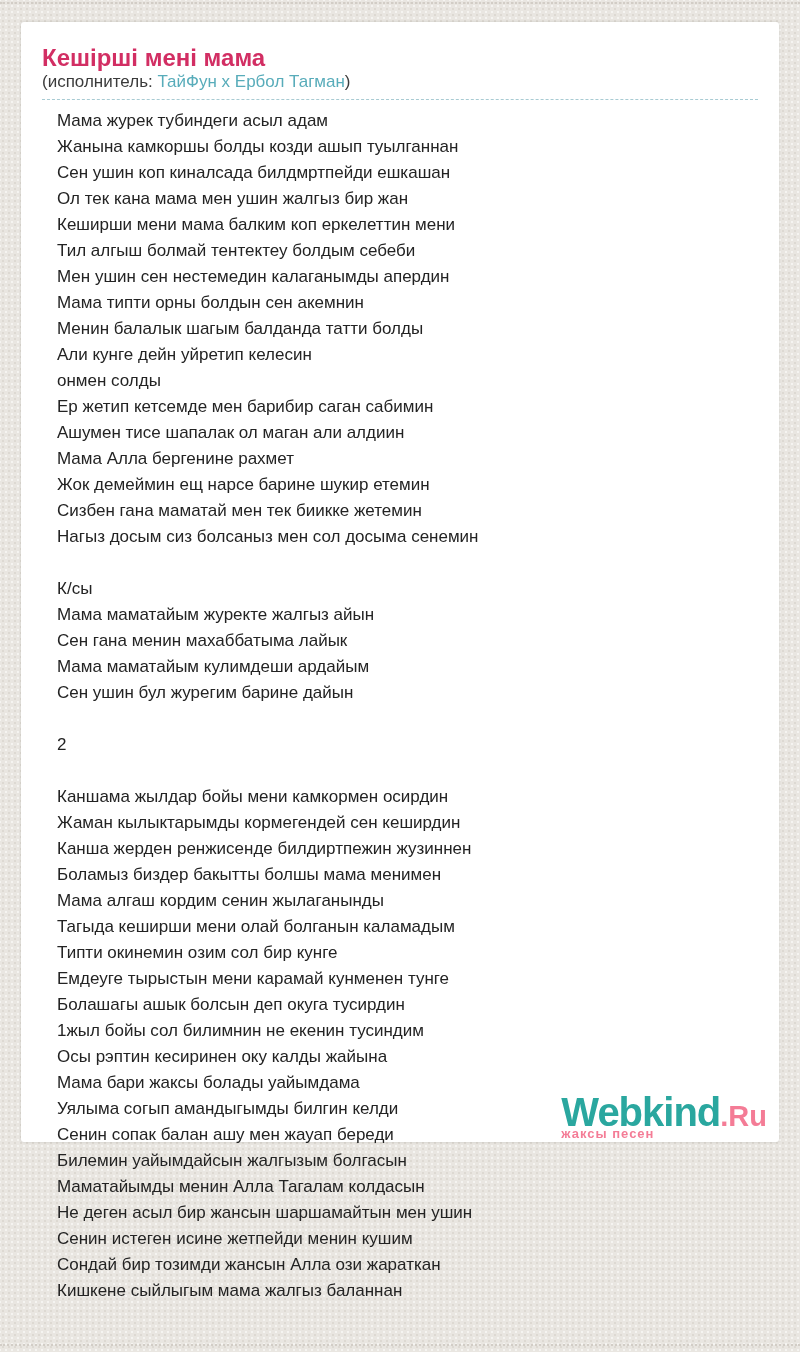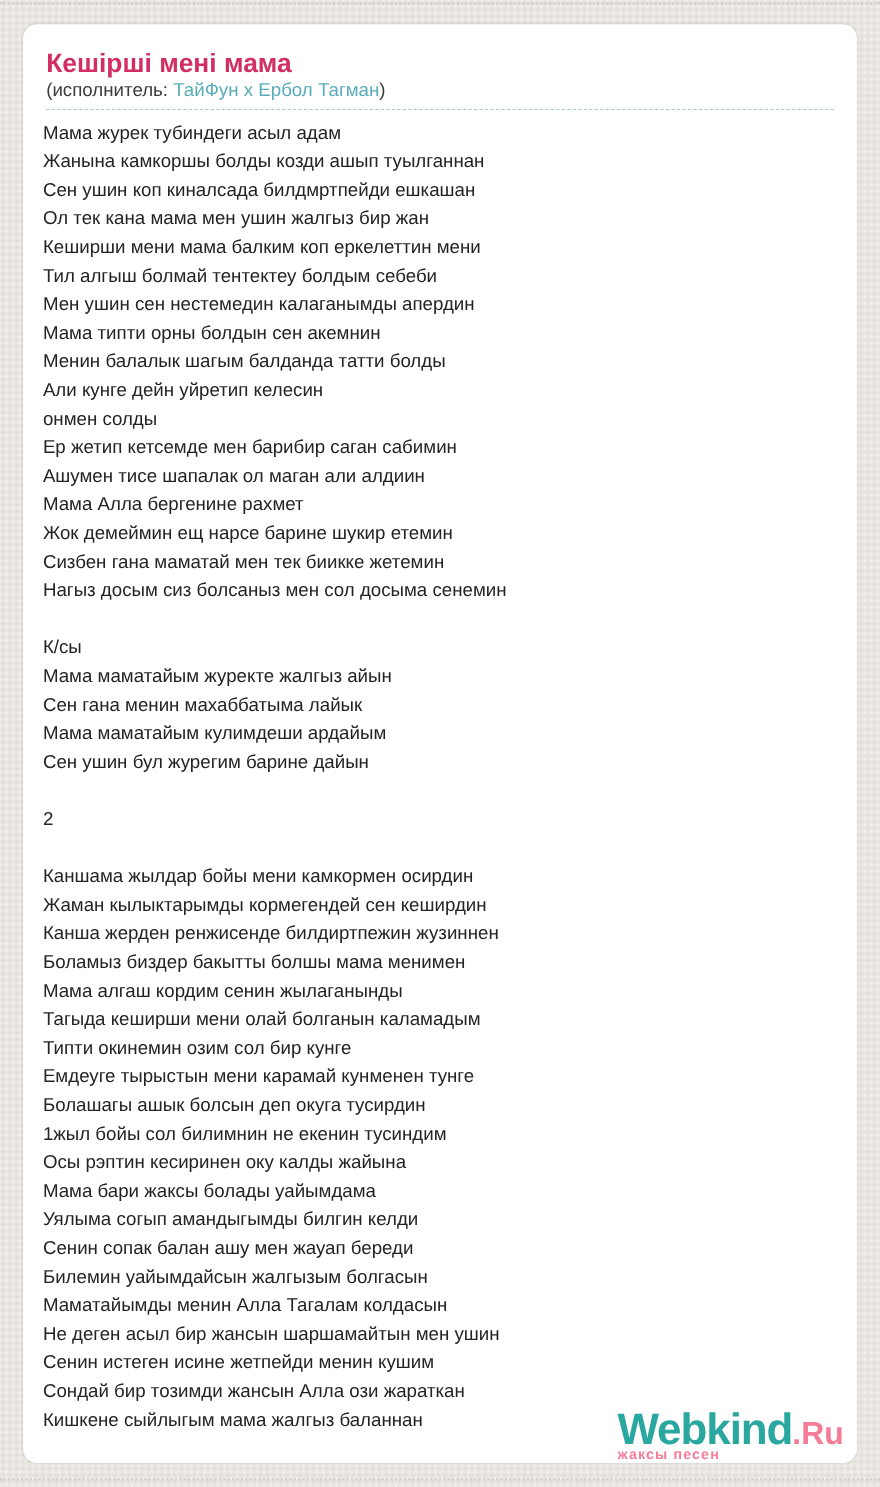--- a/index.html
+++ b/index.html
@@ -33,23 +33,23 @@
     content: "";
     position: absolute;
     top: 1344px; left: 0; right: 0;
     border-top: 2px dotted #d2cdc6;
   }
   .card {
     position: absolute;
     left: 21px;
     top: 22px;
     width: 758px;
-    height: 1308px;
+    height: 1120px;
     background: #ffffff;
-    border-radius: 13px;
+    border-radius: 3px;
     box-shadow: 0 0 3px rgba(0,0,0,0.12);
   }
   .title {
     margin: 22px 21px 0 21px;
     font-size: 24px;
     line-height: 28px;
     font-weight: bold;
     color: #d22e63;
   }
   .subtitle {
@@ -59,21 +59,21 @@
     color: #3b3b3b;
     padding-bottom: 7px;
     border-bottom: 1px dashed #a8cbd3;
   }
   .artist {
     color: #58acba;
     text-decoration: none;
     cursor: pointer;
   }
   .lyrics {
-    margin: 8px 21px 0 18px;
+    margin: 8px 21px 0 36px;
     font-size: 17px;
     line-height: 26px;
     color: #232323;
     white-space: pre-line;
   }
   .logo {
     position: absolute;
     right: 12px;
     bottom: 2px;
     text-align: left;

